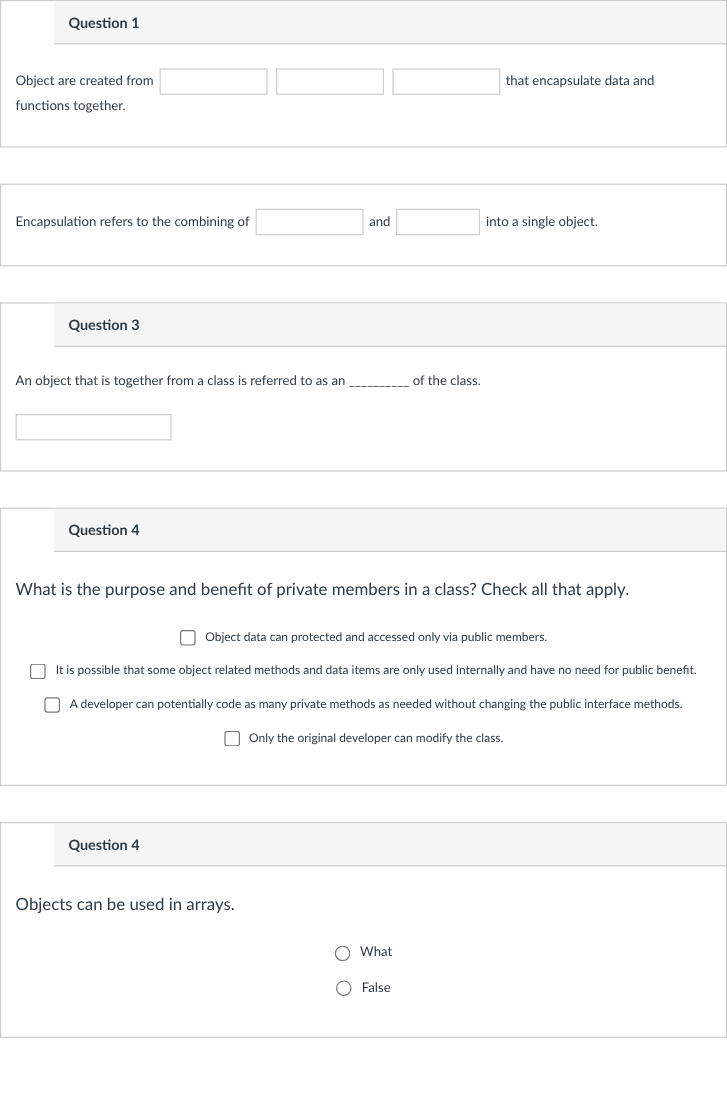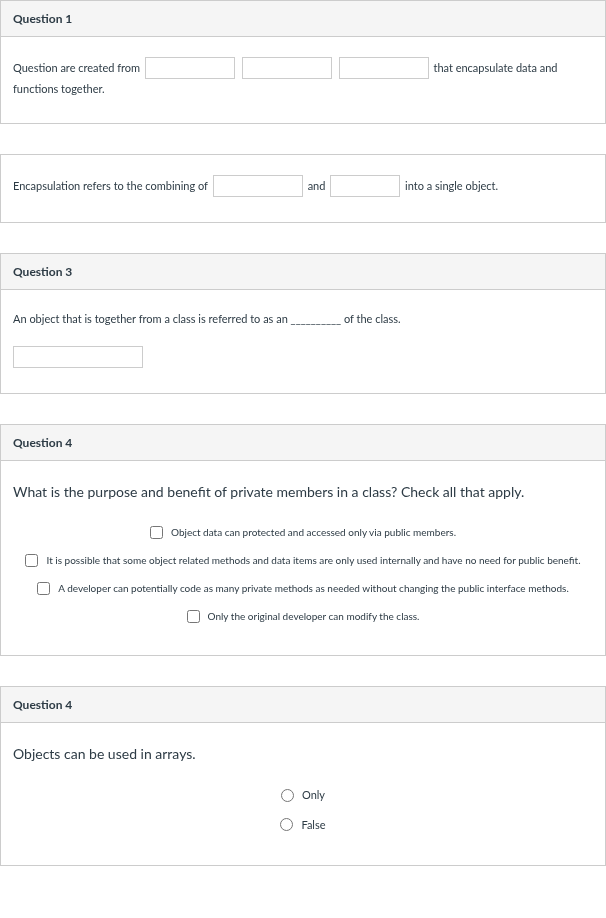--- a/index.html
+++ b/index.html
@@ -13,20 +13,21 @@
     .question-block {
       border: 1px solid #ccc;
       margin-bottom: 30px;
     }
     .question-header {
       background: #f5f5f5;
       border-bottom: 1px solid #ccc;
       padding: 10px 12px;
       font-weight: bold;
       font-size: 12px;
+      margin-left: 44px;
     }
     .question-body {
       padding: 20px 12px 25px 12px;
       font-size: 11px;
       line-height: 1.6;
     }
     .inline-input {
       display: inline-block;
       border: 1px solid #ccc;
       height: 22px;
@@ -73,21 +74,21 @@
     .inline-text { vertical-align: middle; }
   </style>
 </head>
 <body>
 
 <div class="question-block">
   <div class="question-header">
     <span>Question 1</span>
   </div>
   <div class="question-body">
-    <span class="inline-text">Question are created from</span>
+    <span class="inline-text">Object are created from</span>
     <input class="inline-input" type="text" style="">
     <input class="inline-input" type="text" style="">
     <input class="inline-input" type="text" style="">
     <span class="inline-text">that encapsulate data and functions together.</span>
   </div>
 </div>
 
 <div class="question-block">
   <div class="question-body">
     <span class="inline-text">Encapsulation refers to the combining of</span>
@@ -134,20 +135,20 @@
 </div>
 
 <div class="question-block">
   <div class="question-header">
     <span>Question 4</span>
   </div>
   <div class="question-body">
     <div class="prompt-text">Objects can be used in arrays.</div>
     <div class="option-row">
       <input type="radio" name="q5" style="">
-      <span class="radio-label">Only</span>
+      <span class="radio-label">What</span>
     </div>
     <div class="option-row">
       <input type="radio" name="q5" style="">
       <span class="radio-label">False</span>
     </div>
   </div>
 </div>
 
 </body></html>

